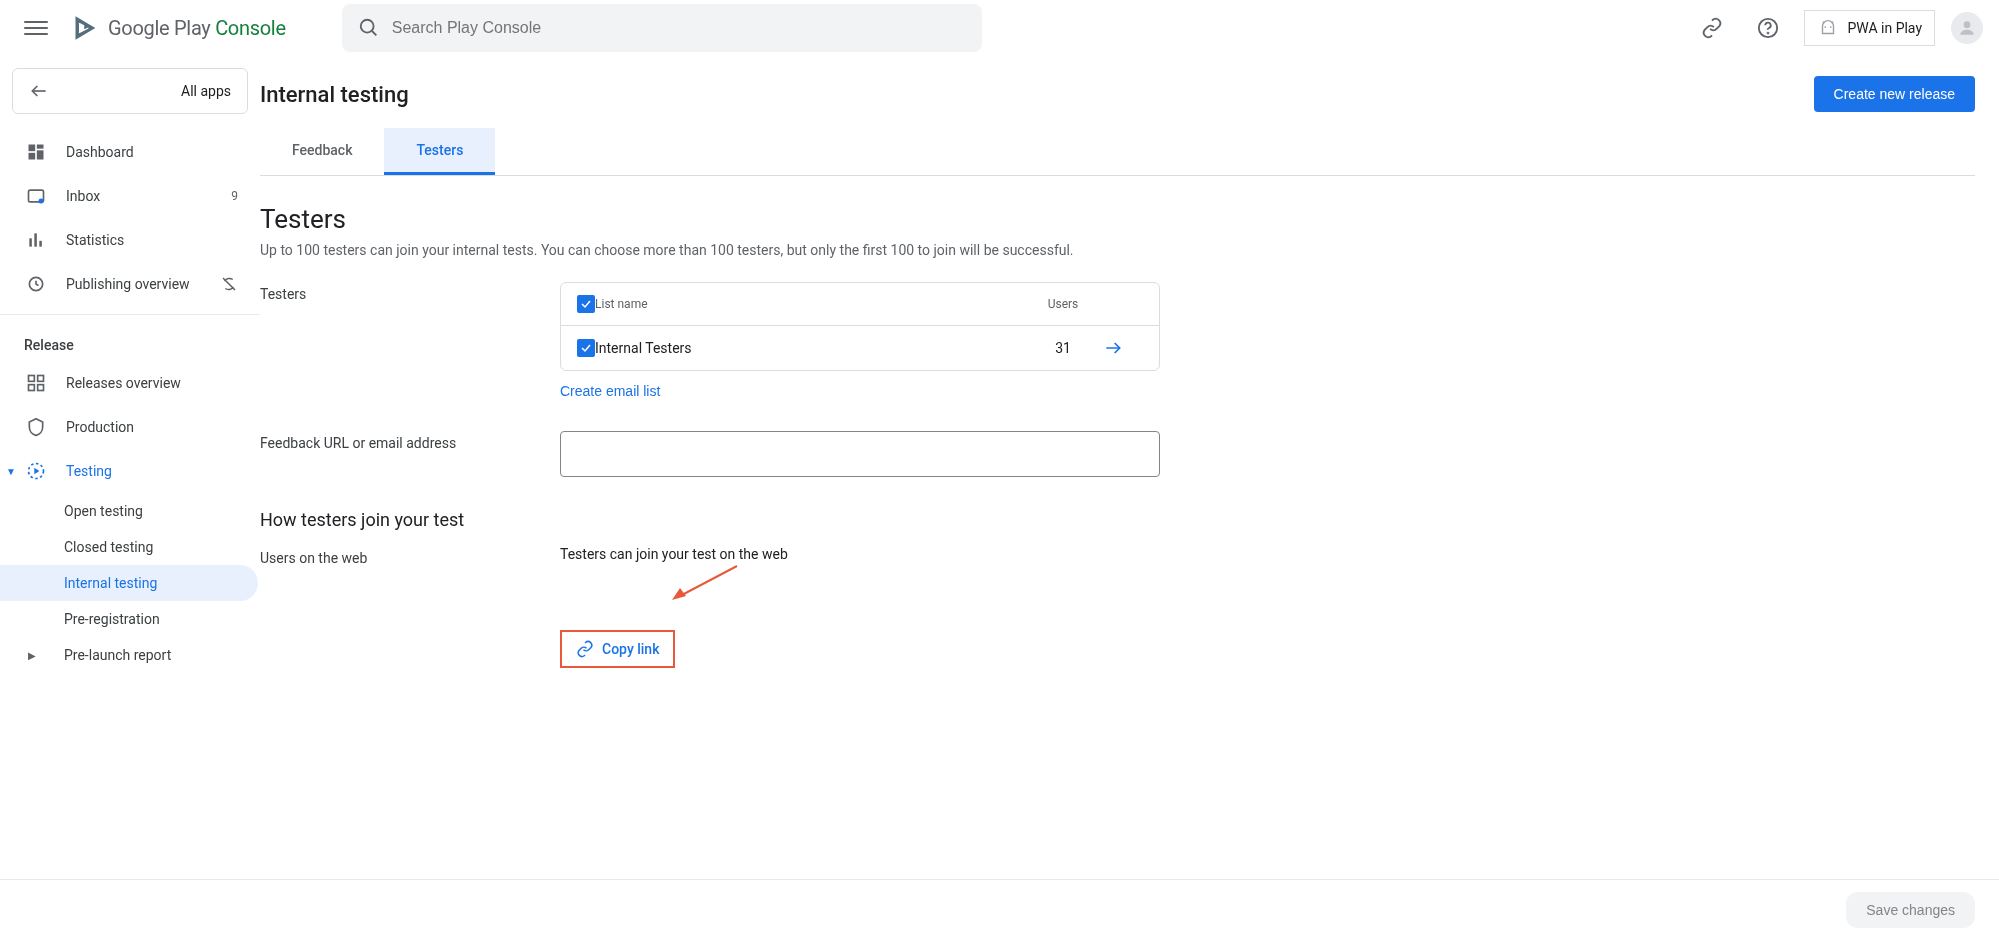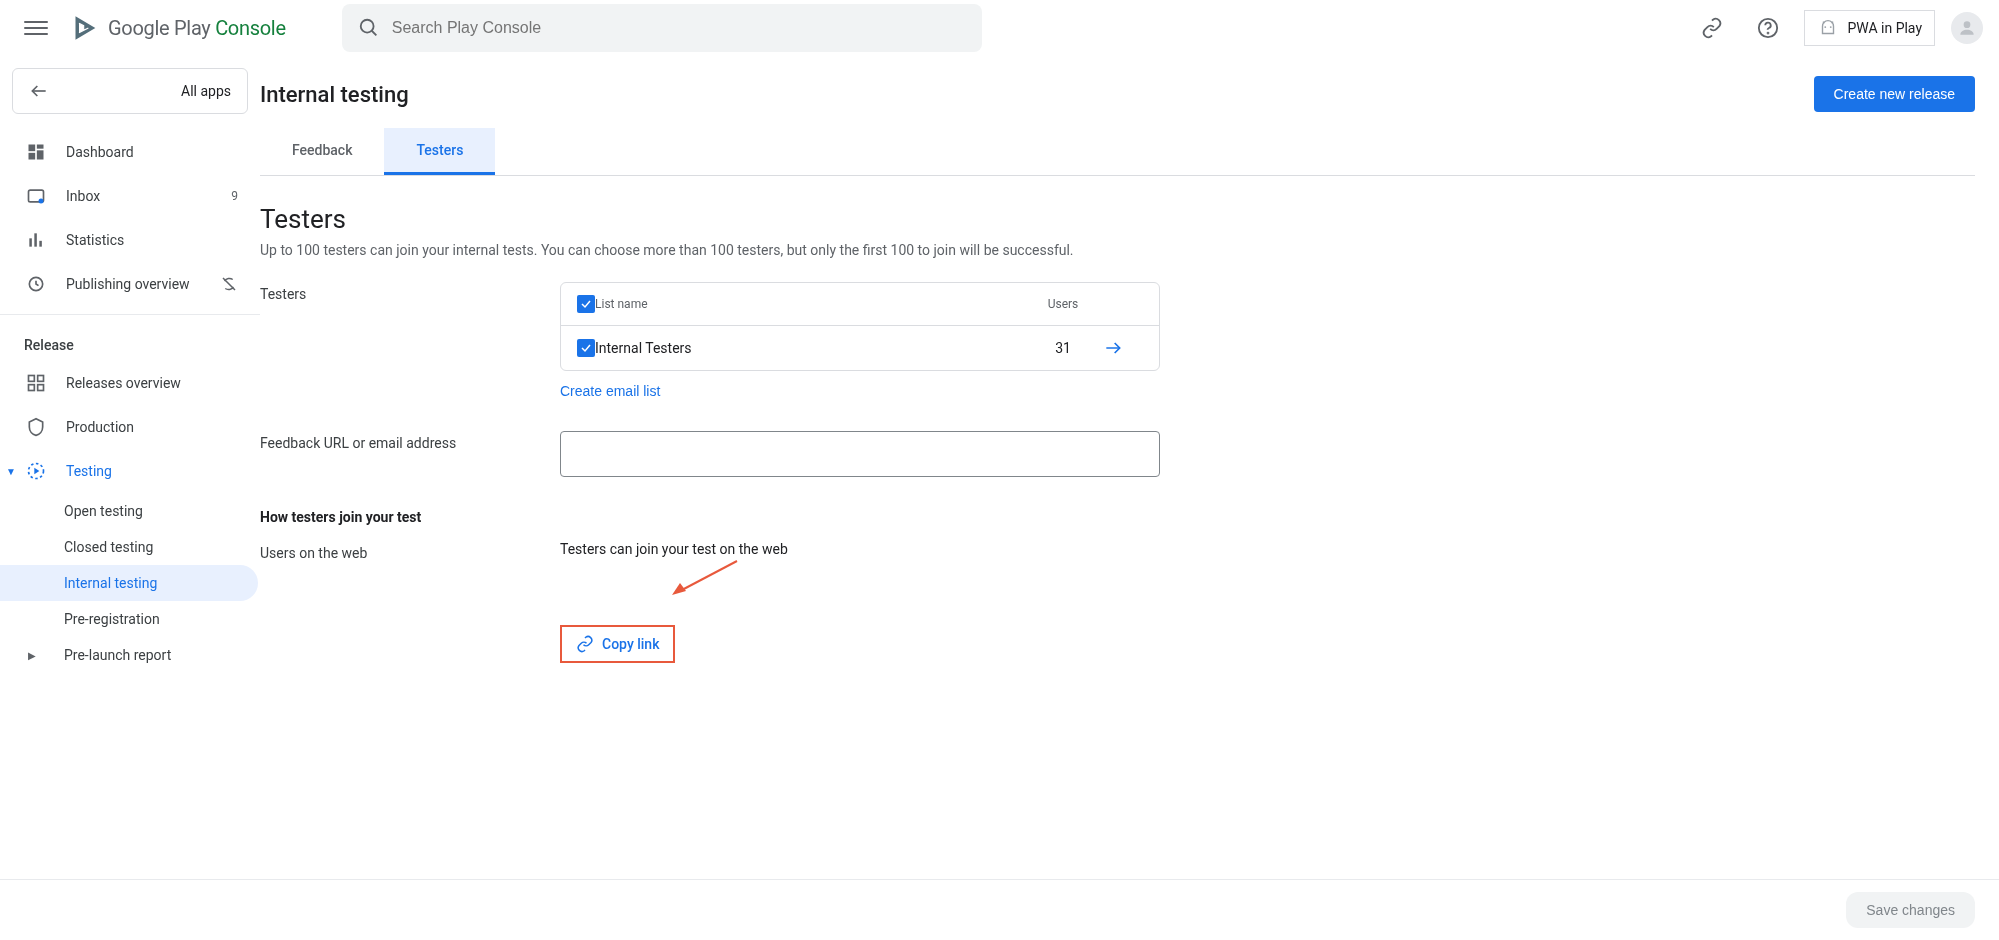--- a/index.html
+++ b/index.html
@@ -60,21 +60,21 @@
     .table-row .cb { width: 18px; height: 18px; background: #1a73e8; border-radius: 2px; display:flex; align-items:center; justify-content:center; flex-shrink:0; cursor:pointer;}
     .table-row .col-name { flex: 1; }
     .table-row .col-users { width: 80px; text-align: center; }
     .table-row .col-arrow { width: 40px; text-align: right; color: #1a73e8; cursor:pointer; }
     
     .link-btn { color: #1a73e8; background: none; border: none; font-size: 14px; cursor: pointer; padding: 12px 0 0; display: inline-flex; align-items: center; gap: 8px; font-weight: 500; }
     
     .text-input { width: 100%; height: 46px; border: 1px solid #80868b; border-radius: 4px; padding: 0 12px; font-size: 14px; outline: none; }
     .helper-row { display: flex; justify-content: space-between; color: #5f6368; font-size: 12px; margin-top: 6px; }
     
-    .subhead { font-size: 14px; font-weight: 700; margin: 20px 0 16px; }
+    .subhead { font-size: 18px; font-weight: 400; margin: 20px 0 16px; }
     
     .copy-link-btn { border: 2px solid #e8593c; padding: 8px 14px; display: inline-flex; align-items: center; gap: 8px; color: #1a73e8; font-weight: 500; cursor: pointer; position: relative; margin-top: 44px; }
     .annot-arrow { position: absolute; left: 112px; top: -22px; color: #e8593c; }
     
     .footer { position: fixed; bottom: 0; left: 0; right: 0; background: #fff; border-top: 1px solid #e8eaed; padding: 12px 24px; display: flex; justify-content: flex-end; }
     .save-btn { background: #f1f3f4; color: #80868b; border: none; border-radius: 12px; padding: 10px 20px; font-size: 14px; font-weight: 500; }
     
     svg { display: block; }
   </style>
 </head>

